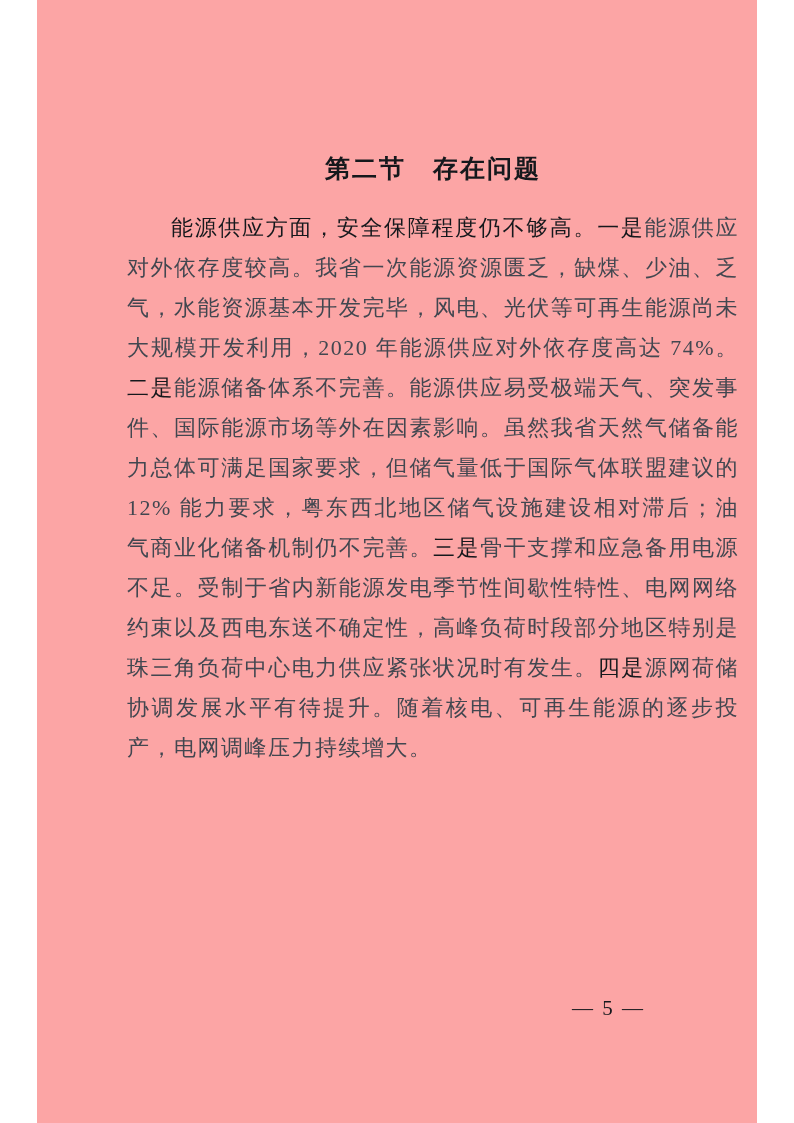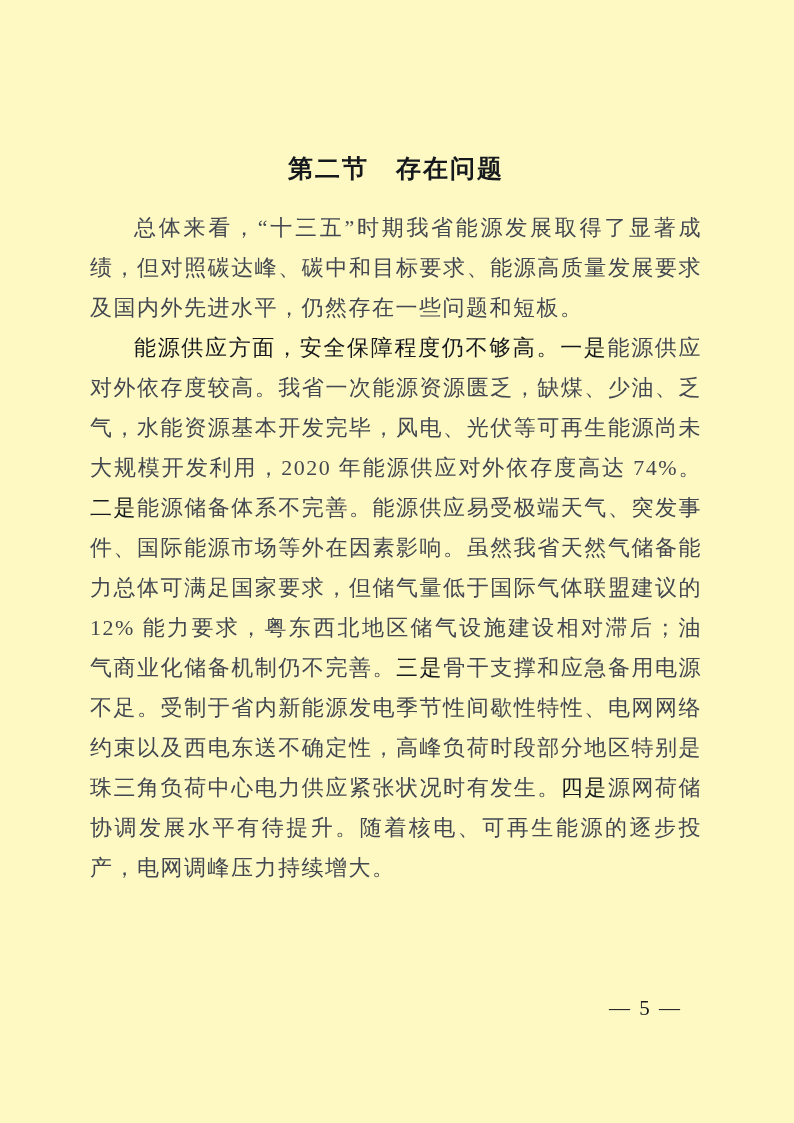--- a/index.html
+++ b/index.html
@@ -2,24 +2,24 @@
 <html lang="zh"><head>
 <meta charset="utf-8">
 <style>
   html, body {
     margin: 0;
     padding: 0;
     background: #ffffff;
   }
   .page {
     position: relative;
-    width: 794px;
+    width: 720px;
     height: 1123px;
     margin: 0 auto;
-    background: #fef9c3;
+    background: #fca5a5;
     overflow: hidden;
     font-family: "Liberation Serif", "DejaVu Serif", serif;
   }
   .content {
     position: absolute;
     left: 90px;
     top: 148px;
     width: 612px;
   }
   .doc-title {
@@ -59,21 +59,20 @@
   }
 </style>
 </head>
 <body>
 
 <div class="page">
   <div class="content">
 
     <h1 class="doc-title">第二节　存在问题</h1>
 
-    <p class="para"><span>总体来看，“十三五”时期我省能源发展取得了显著成绩，但对照碳达峰、碳中和目标要求、能源高质量发展要求及国内外先进水平，仍然存在一些问题和短板。</span></p>
 
     <p class="para"><span class="seg-bold">能源供应方面，安全保障程度仍不够高。一是</span><span>能源供应对外依存度较高。我省一次能源资源匮乏，缺煤、少油、乏气，水能资源基本开发完毕，风电、光伏等可再生能源尚未大规模开发利用，2020 年能源供应对外依存度高达 74%。</span><span class="seg-bold">二是</span><span>能源储备体系不完善。能源供应易受极端天气、突发事件、国际能源市场等外在因素影响。虽然我省天然气储备能力总体可满足国家要求，但储气量低于国际气体联盟建议的 12% 能力要求，粤东西北地区储气设施建设相对滞后；油气商业化储备机制仍不完善。</span><span class="seg-bold">三是</span><span>骨干支撑和应急备用电源不足。受制于省内新能源发电季节性间歇性特性、电网网络约束以及西电东送不确定性，高峰负荷时段部分地区特别是珠三角负荷中心电力供应紧张状况时有发生。</span><span class="seg-bold">四是</span><span>源网荷储协调发展水平有待提升。随着核电、可再生能源的逐步投产，电网调峰压力持续增大。</span></p>
 
 
   </div>
 
   <div class="page-number">— 5 —</div>
 </div>
 
 </body></html>

